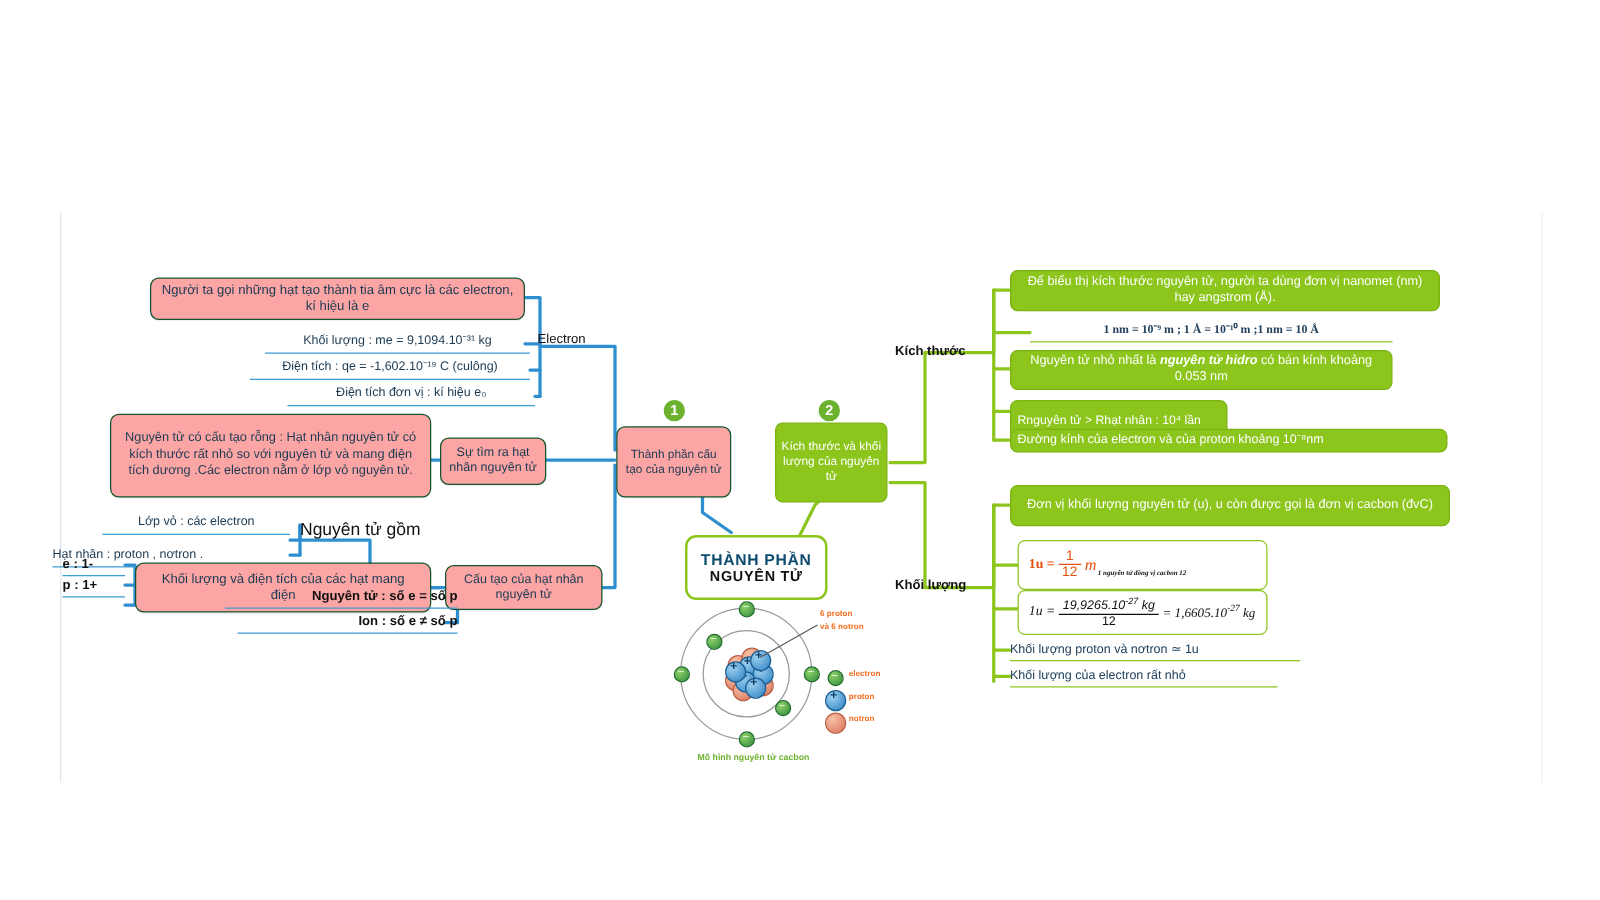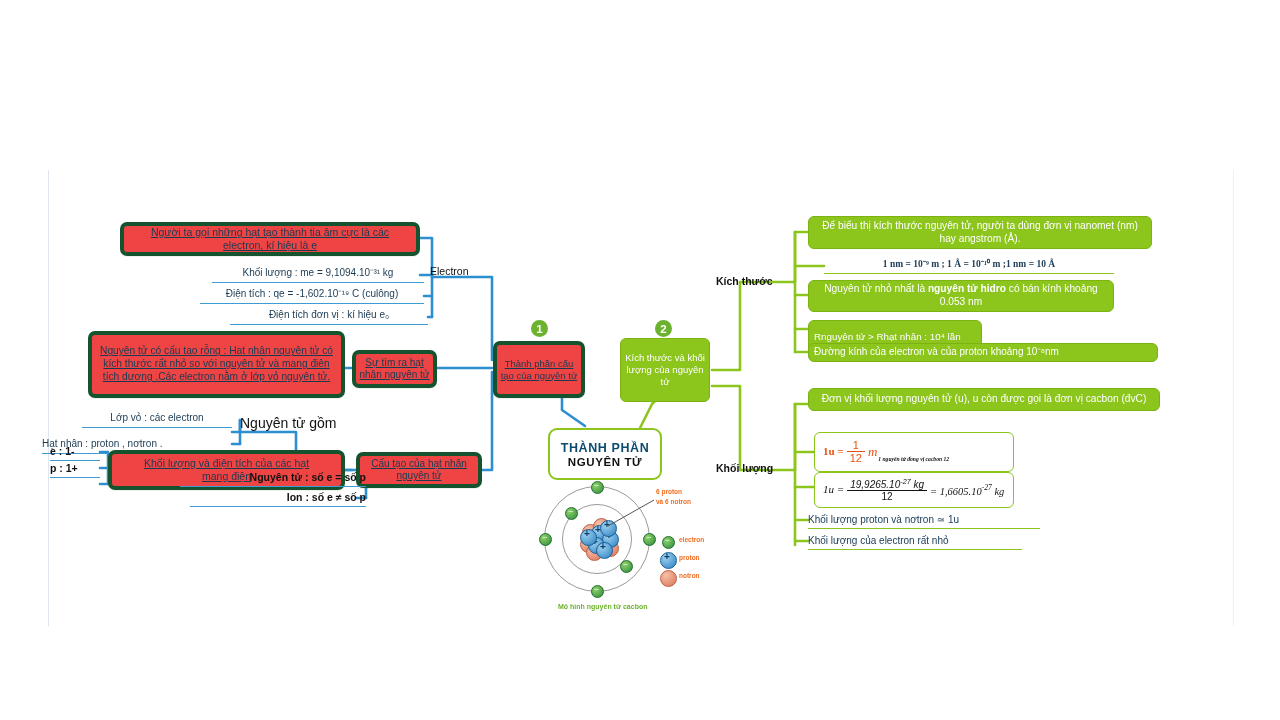--- a/index.html
+++ b/index.html
@@ -5,22 +5,22 @@
   html,body{margin:0;padding:0;background:#ffffff;}
   body{width:1280px;height:720px;overflow:hidden;font-family:"Liberation Sans",sans-serif;}
   #canvas{position:relative;width:1280px;height:720px;background:#fff;}
   #sheet{position:absolute;left:48px;top:170px;width:1184px;height:456px;background:#fff;
          border-left:1px solid #dfe6ee;border-right:1px solid #eef2f6;}
 
   .node{position:absolute;box-sizing:border-box;display:flex;align-items:center;
         justify-content:center;text-align:center;line-height:1.25;}
 
   
-  .blue-box{background:#ef4444;border:4px solid #14532d;border-radius:7px;color:#1b3a52;
-            box-shadow:0 1px 0 rgba(0,0,0,.06);text-decoration:underline;}
+  .blue-box{background:#fca5a5;border:1px solid #14532d;border-radius:7px;color:#1b3a52;
+            box-shadow:0 1px 0 rgba(0,0,0,.06);}
   .blue-line{color:#1b3a52;border-bottom:1.6px solid #3f9bd4;background:transparent;
              padding-bottom:1px;justify-content:center;}
   .plain-dark{color:#111;font-weight:700;}
 
   
   .green-box{background:#8cc51c;border:1px solid #7cb313;border-radius:6px;color:#ffffff;}
   .green-line{color:#20405c;border-bottom:1.6px solid #8cc51c;background:transparent;}
   .green-outline{background:#ffffff;border:1.8px solid #8cc51c;border-radius:6px;color:#111;}
 
   .branch-label{color:#111;font-weight:700;background:transparent;}
@@ -32,21 +32,21 @@
   #central .t1{color:#0c4a6e;font-weight:700;font-size:12.5px;letter-spacing:.6px;}
   #central .t2{color:#111;font-weight:700;font-size:11.5px;letter-spacing:.6px;margin-top:1px;}
 
   .num{position:absolute;width:17px;height:17px;border-radius:50%;background:#6cb22e;
        color:#fff;font-size:11.5px;font-weight:700;display:flex;align-items:center;
        justify-content:center;}
 
   svg.lines{position:absolute;left:0;top:0;width:1280px;height:720px;pointer-events:none;}
 
   .sup{font-size:.72em;vertical-align:super;}
-  b{font-weight:700;}
+  b{font-weight:700;font-style:italic;}
 
   
   .fml{font-family:"Liberation Serif",serif;color:#111;}
   .frac{display:inline-block;vertical-align:middle;text-align:center;}
   .frac .n{display:block;border-bottom:1.3px solid currentColor;padding:0 3px;line-height:1.05;}
   .frac .d{display:block;padding:0 3px;line-height:1.1;}
 
   
   #atom{position:absolute;left:530px;top:478px;width:230px;height:145px;}
   .ring{position:absolute;border:1px solid #9a9a9a;border-radius:50%;}
@@ -177,21 +177,21 @@
   <div class="node green-line" style="left:824px;top:257px;width:290px;height:17px;font-size:9.5px;font-family:'Liberation Serif',serif;font-weight:700;">1 nm = 10⁻⁹ m ; 1 Å = 10⁻¹⁰ m ;1 nm = 10 Å</div>
 
   <div class="node green-box" style="left:808px;top:280px;width:306px;height:32px;font-size:10.2px;padding:2px 6px;">
     <span>Nguyên tử nhỏ nhất là <b>nguyên tử hidro</b> có bán kính khoảng 0.053 nm</span>
   </div>
 
   <div class="node green-box" style="left:808px;top:320px;width:174px;height:35px;font-size:9.8px;padding:1px 5px;justify-content:flex-start;">Rnguyên tử &gt; Rhạt nhân : 10⁴ lần</div>
 
   <div class="node green-box" style="left:808px;top:343px;width:350px;height:19px;font-size:10px;padding:1px 5px;justify-content:flex-start;">Đường kính của electron và của proton khoảng 10⁻⁸nm</div>
 
-  <div class="node green-box" style="left:808px;top:388px;width:352px;height:23px;font-size:10.2px;padding:2px 6px;">Đơn vị khối lượng nguyên tử (u), u còn được gọi là đơn vị cacbon (đvC)</div>
+  <div class="node green-box" style="left:808px;top:388px;width:352px;height:33px;font-size:10.2px;padding:2px 6px;">Đơn vị khối lượng nguyên tử (u), u còn được gọi là đơn vị cacbon (đvC)</div>
 
   <div class="node green-outline" style="left:814px;top:432px;width:200px;height:40px;padding:2px 8px;justify-content:flex-start;">
     <span class="fml" style="color:#e8520f;font-weight:700;font-size:11px;">1u&nbsp;=</span>
     <span class="frac" style="color:#e8520f;font-size:11px;margin:0 3px;">
       <span class="n">1</span>
         <span class="d">12</span>
     </span>
     <span class="fml" style="color:#e8520f;font-style:italic;font-size:13px;">m</span>
     <span class="fml" style="color:#111;font-style:italic;font-weight:700;font-size:5.6px;align-self:flex-end;margin-bottom:6px;margin-left:1px;">1 nguyên tử đồng vị cacbon 12</span>
   </div>

